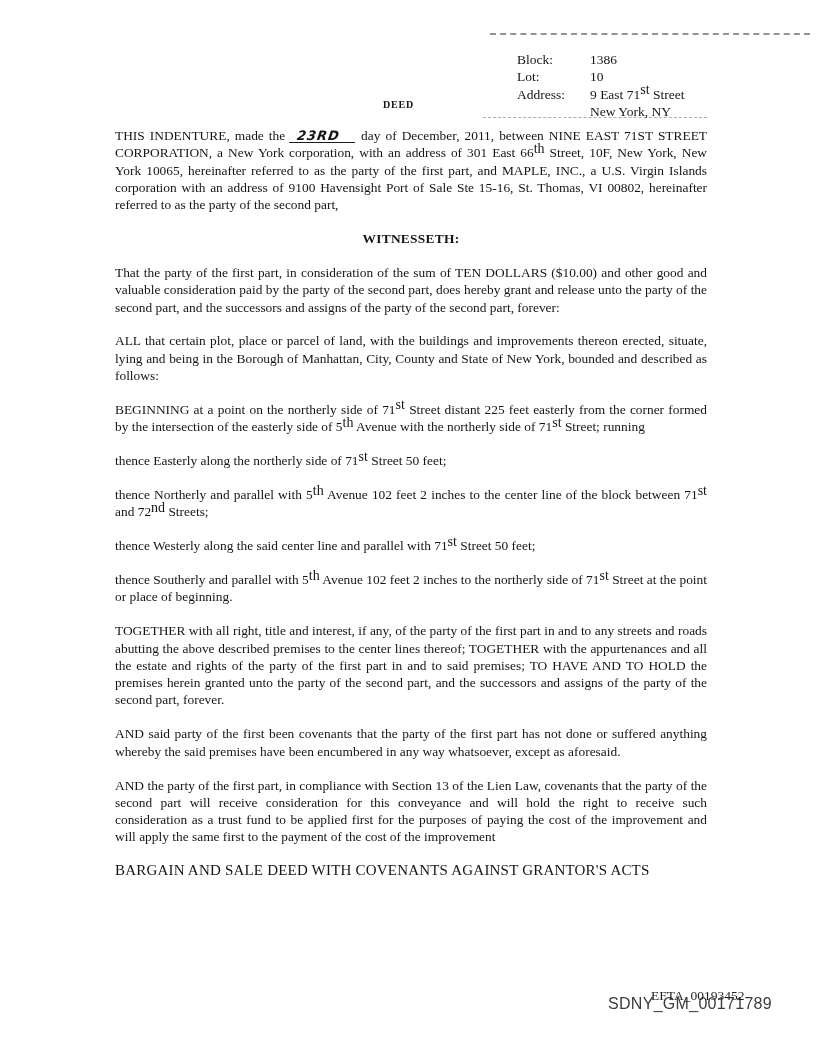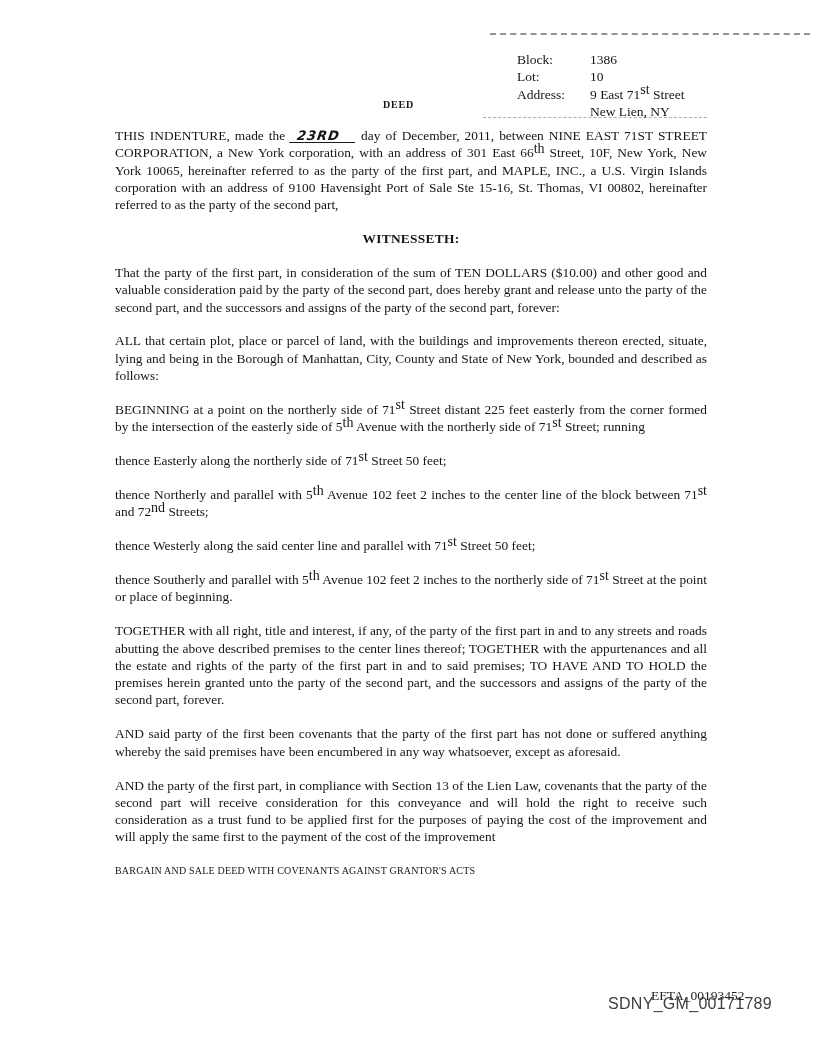--- a/index.html
+++ b/index.html
@@ -71,21 +71,21 @@
     font-style: italic;
     font-weight: 700;
     font-size: 13px;
     letter-spacing: 1px;
     border-bottom: 1.6px solid #1c1c1c;
     padding: 0 16px 0 7px;
     transform: skewX(-8deg);
     line-height: 13px;
   }
   .deed-footnote {
-    font-size: 10px;
+    font-size: 15px;
     letter-spacing: 0.2px;
     text-align: left;
     margin-top: 1px;
   }
   .bates-sdny {
     position: absolute;
     top: 995px; left: 608px;
     font-family: Liberation Sans, sans-serif;
     font-size: 16px;
     color: #3c3c3c;
@@ -114,21 +114,21 @@
     <div class="header-row">
       <span class="header-label">Lot:</span>
       <span class="header-value">10</span>
     </div>
     <div class="header-row">
       <span class="header-label">Address:</span>
       <span class="header-value">9 East 71<sup>st</sup> Street</span>
     </div>
     <div class="header-row">
       <span class="header-label"></span>
-      <span class="header-value">New Lien, NY</span>
+      <span class="header-value">New York, NY</span>
     </div>
   </div>
 
   <div class="deed-title">DEED</div>
 
   <div class="body-text">
     <p>THIS INDENTURE, made the <span class="handwritten">23RD</span> day of December, 2011, between NINE EAST 71ST STREET CORPORATION, a New York corporation, with an address of 301 East 66<sup>th</sup> Street, 10F, New York, New York  10065, hereinafter referred to as the party of the first part, and MAPLE, INC., a U.S. Virgin Islands corporation with an address of 9100 Havensight Port of Sale Ste 15-16, St. Thomas, VI 00802, hereinafter referred to as the party of the second part,</p>
     <p class="witnesseth">WITNESSETH:</p>
     <p>That the party of the first part, in consideration of the sum of TEN DOLLARS ($10.00) and other good and valuable consideration paid by the party of the second part, does hereby grant and release unto the party of the second part, and the successors and assigns of the party of the second part, forever:</p>
     <p>ALL that certain plot, place or parcel of land, with the buildings and improvements thereon erected, situate, lying and being in the Borough of Manhattan, City, County and State of New York, bounded and described as follows:</p>

